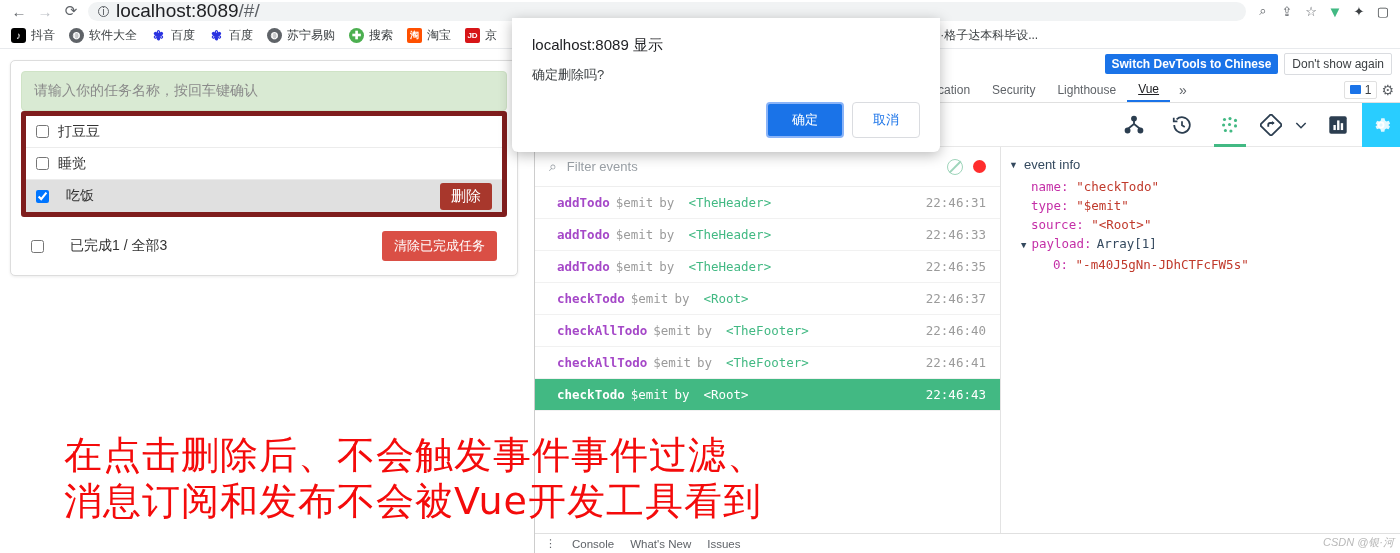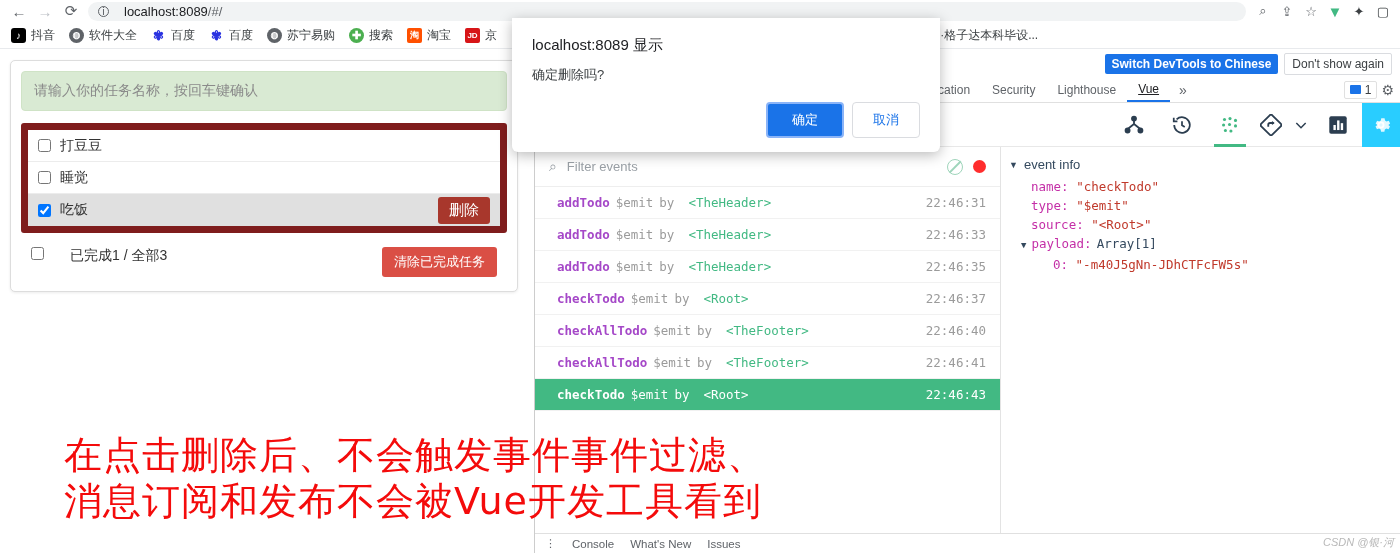--- a/index.html
+++ b/index.html
@@ -29,24 +29,23 @@
     display: flex; align-items: center; padding: 0 10px;
     max-width: 1160px;
   }
   .omnibox .info-ico {
     font-size: 11px; color: #5f6368; margin-right: 7px;
     border: 1px solid #5f6368; border-radius: 50%;
     width: 11px; height: 11px; line-height: 9px; text-align: center;
     font-style: normal;
   }
   .omnibox .url {
-    font-size: 13px; color: #202124;
+    font-size: 19px; color: #202124;
     font-family: "Liberation Sans", sans-serif;
     white-space: nowrap;
-    margin-left: 8px;
   }
   .omnibox .url .dim { color: #5f6368; }
   .tb-icons { display: flex; align-items: center; gap: 2px; margin-left: auto; }
   .tb-ico {
     width: 22px; height: 20px; display: flex;
     align-items: center; justify-content: center;
     color: #5f6368; font-size: 13px;
   }
 
   
@@ -88,38 +87,38 @@
     box-shadow: 0 1px 3px rgba(0,0,0,0.08);
   }
   .todo-input {
     width: 100%; height: 40px;
     background: #d9ead3; border: 1px solid #cfe3c6;
     border-radius: 4px; padding: 0 12px;
     font-size: 14px; color: #8a8a8a;
     font-family: "Liberation Sans", sans-serif;
     display: flex; align-items: center;
   }
-  .todo-list { margin-top: 12px; border: 7px solid #7f1d1d; border-radius: 3px; }
+  .todo-list { border: 5px solid #7f1d1d; border-radius: 3px; }
   .todo-item {
     display: flex; align-items: center;
     height: 32px; padding: 0 10px;
     border-bottom: 1px solid #ececec;
     font-size: 14px; color: #333;
   }
-  .todo-item:last-child { border-bottom: none; }
+  .todo-item:last-child { border-bottom: none; gap: 8px; }
   .todo-item.hovered { background: #e0e0e0; }
   .todo-item input[type=checkbox] { margin-right: 9px; width: 13px; height: 13px; }
   .todo-item .label { flex: 1; }
   .btn-del {
     background: #a8372c; color: #fff; border: none;
     border-radius: 3px; padding: 4px 11px; font-size: 15px;
     cursor: pointer; font-family: "Liberation Sans", sans-serif;
   }
   .todo-footer {
-    display: flex; align-items: flex-start;
+    display: flex; align-items: center;
     margin-top: 14px; padding: 0 10px 4px 10px;
     font-size: 14px; color: #333;
   }
   .todo-footer input[type=checkbox] { width: 13px; height: 13px; margin-right: 26px; }
   .todo-footer .count { flex: 1; }
   .btn-clear {
     background: #da4f45; color: #ffffff; border: none;
     border-radius: 3px; padding: 6px 12px; font-size: 13px;
     cursor: pointer; font-family: "Liberation Sans", sans-serif;
   }

